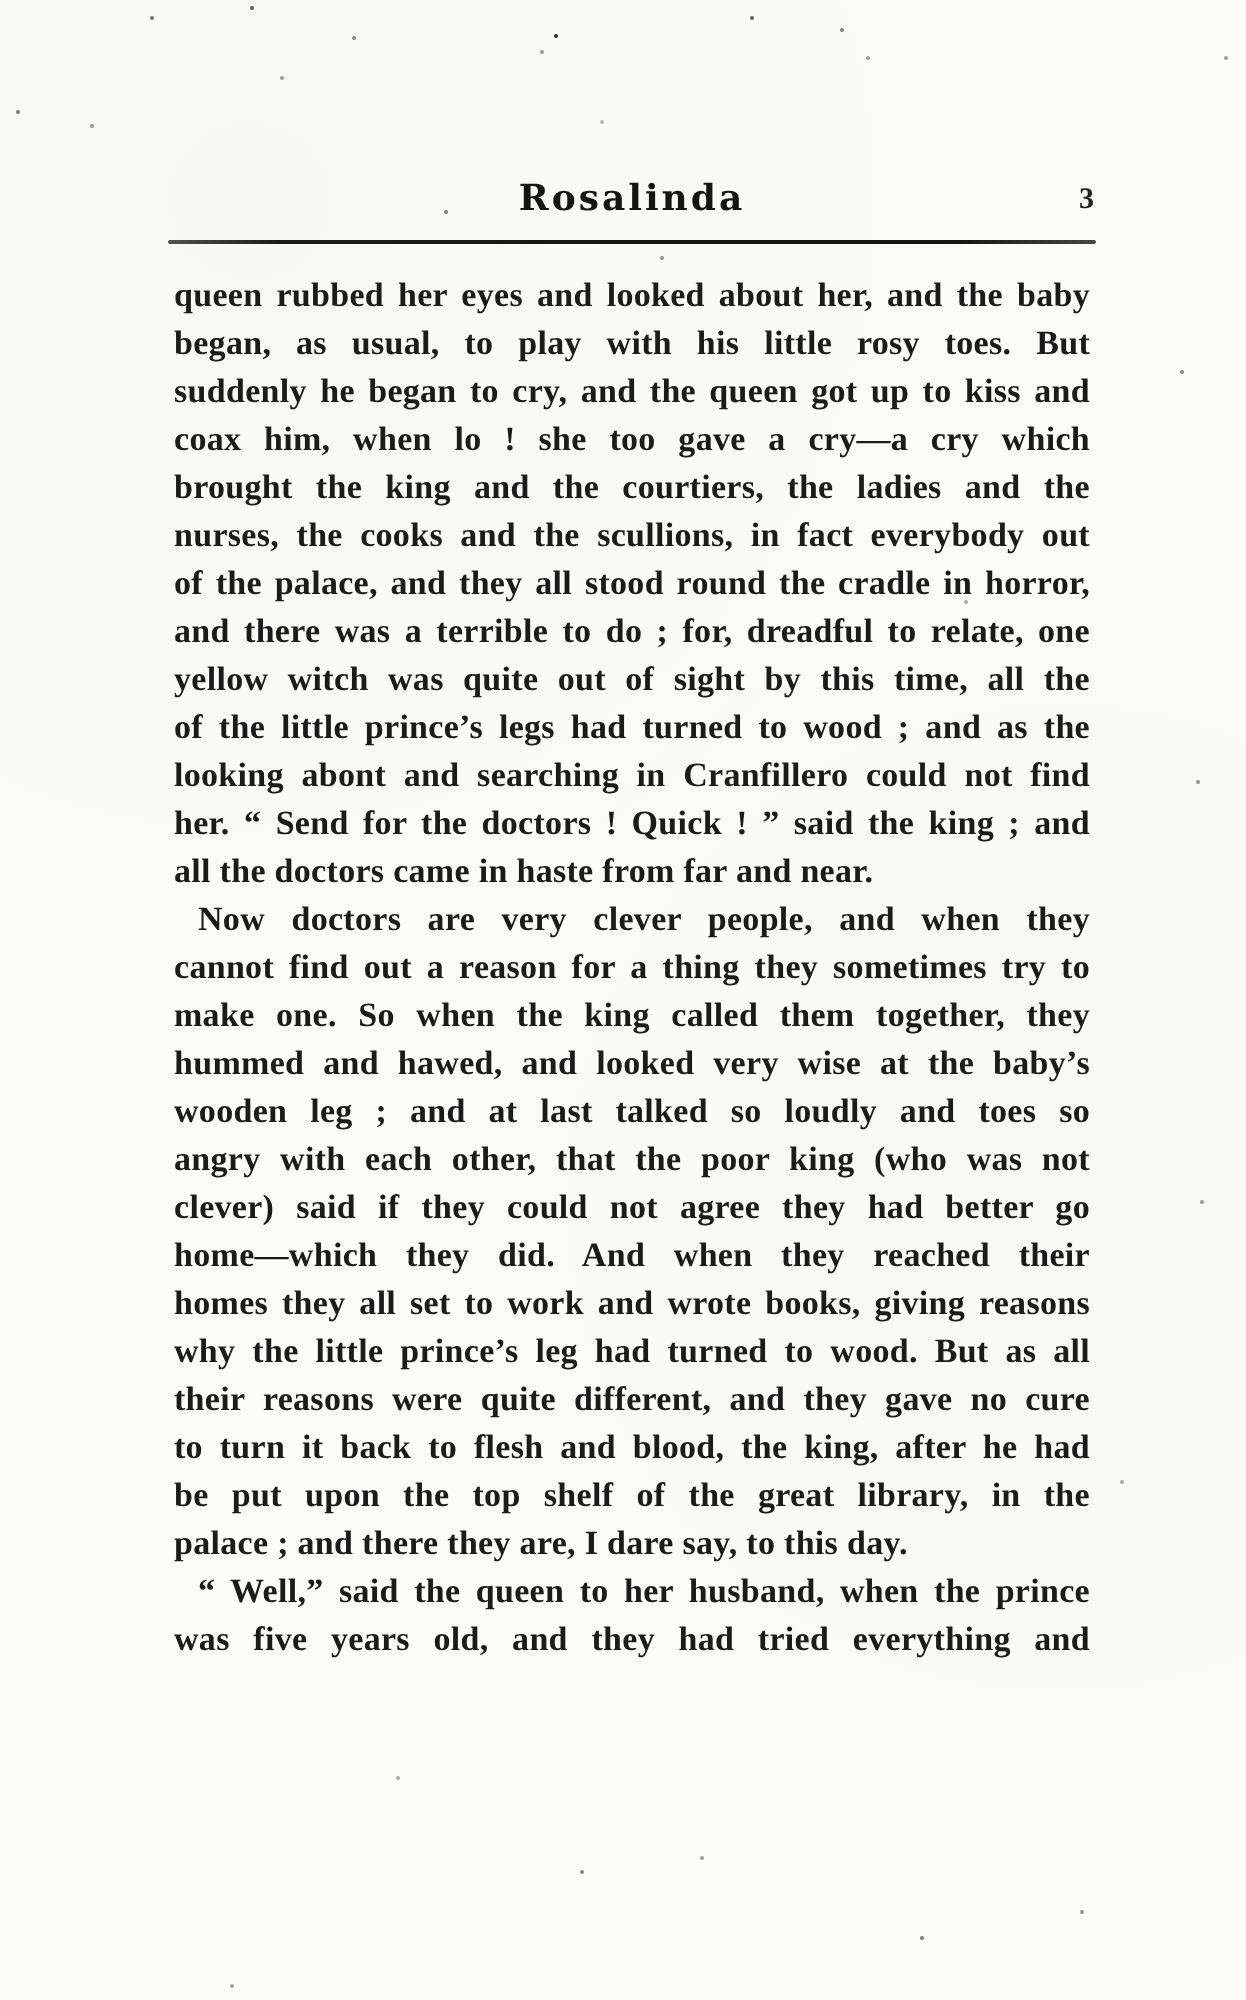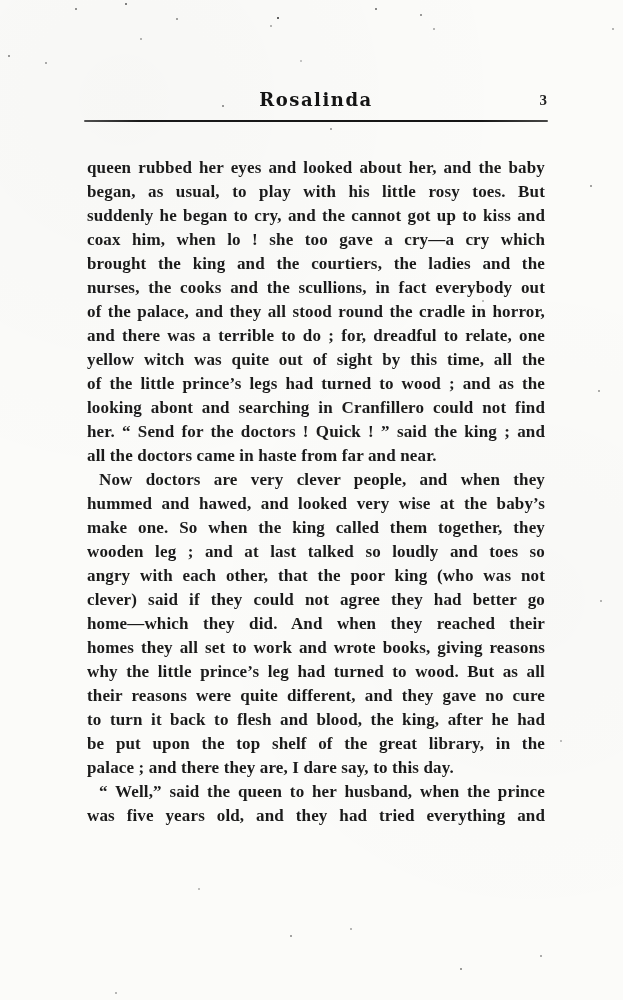--- a/index.html
+++ b/index.html
@@ -77,21 +77,20 @@
     width: 464px;
     height: 2px;
     background: linear-gradient(to right, rgba(25,25,25,.75), #1a1a1a 12%, #151515 85%, rgba(25,25,25,.8));
     border-radius: 1px;
   }
   .body-text {
     position: absolute;
     left: 87px;
     top: 136px;
     width: 458px;
-    margin-top: 20px;
   }
   .paragraph { margin: 0; }
   .line {
     font-size: 17px;
     font-weight: 600;
     line-height: 24px;
     height: 24px;
     letter-spacing: 0.15px;
     text-align: justify;
     text-align-last: justify;
@@ -115,36 +114,37 @@
     <span class="running-title">Rosalinda</span>
     <span class="page-number">3</span>
   </div>
 
   <div class="head-rule"></div>
 
   <div class="body-text">
       <div class="paragraph">
         <div class="line">queen rubbed her eyes and looked about her, and the baby</div>
         <div class="line">began, as usual, to play with his little rosy toes.  But</div>
-        <div class="line">suddenly he began to cry, and the cannot got up to kiss and</div>
+        <div class="line">suddenly he began to cry, and the queen got up to kiss and</div>
         <div class="line">coax him, when lo ! she too gave a cry—a cry which</div>
         <div class="line">brought the king and the courtiers, the ladies and the</div>
         <div class="line">nurses, the cooks and the scullions, in fact everybody out</div>
         <div class="line">of the palace, and they all stood round the cradle in horror,</div>
         <div class="line">and there was a terrible to do ; for, dreadful to relate, one</div>
         <div class="line">yellow witch was quite out of sight by this time, all the</div>
         <div class="line">of the little prince’s legs had turned to wood ; and as the</div>
         <div class="line">looking abont and searching in Cranfillero could not find</div>
         <div class="line">her.  “ Send for the doctors !  Quick ! ” said the king ; and</div>
         <div class="line para-end">all the doctors came in haste from far and near.</div>
       </div>
       <div class="paragraph indent">
         <div class="line">Now doctors are very clever people, and when they</div>
+        <div class="line">cannot find out a reason for a thing they sometimes try to</div>
+        <div class="line">make one.  So when the king called them together, they</div>
         <div class="line">hummed and hawed, and looked very wise at the baby’s</div>
-        <div class="line">make one.  So when the king called them together, they</div>
         <div class="line">wooden leg ; and at last talked so loudly and toes so</div>
         <div class="line">angry with each other, that the poor king (who was not</div>
         <div class="line">clever) said if they could not agree they had better go</div>
         <div class="line">home—which they did.  And when they reached their</div>
         <div class="line">homes they all set to work and wrote books, giving reasons</div>
         <div class="line">why the little prince’s leg had turned to wood.  But as all</div>
         <div class="line">their reasons were quite different, and they gave no cure</div>
         <div class="line">to turn it back to flesh and blood, the king, after he had</div>
         <div class="line">be put upon the top shelf of the great library, in the</div>
         <div class="line para-end">palace ; and there they are, I dare say, to this day.</div>

